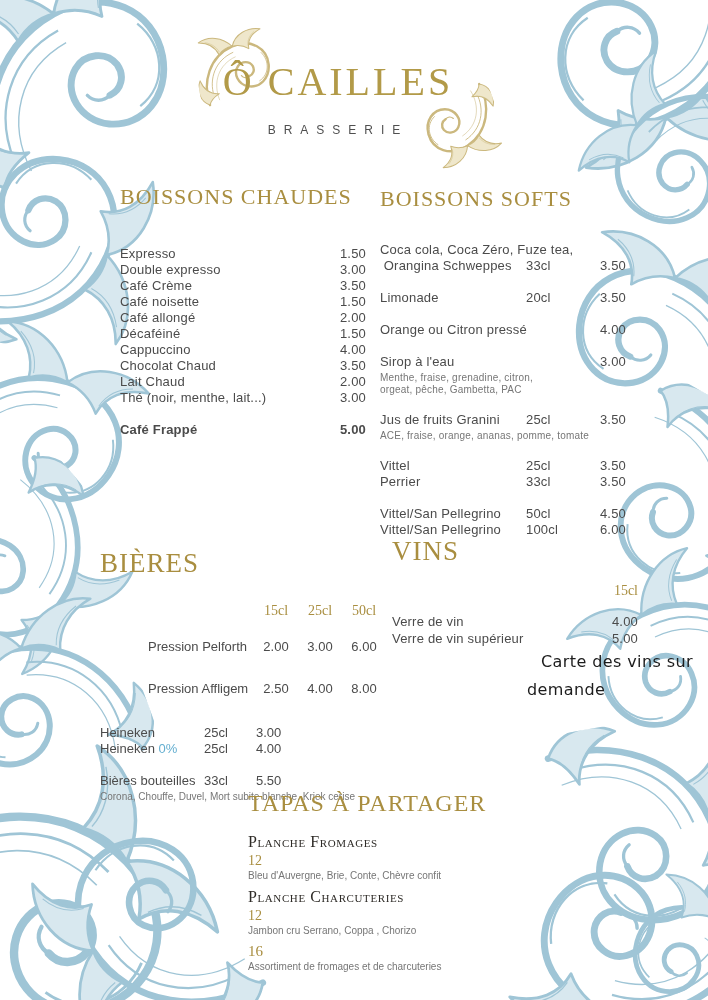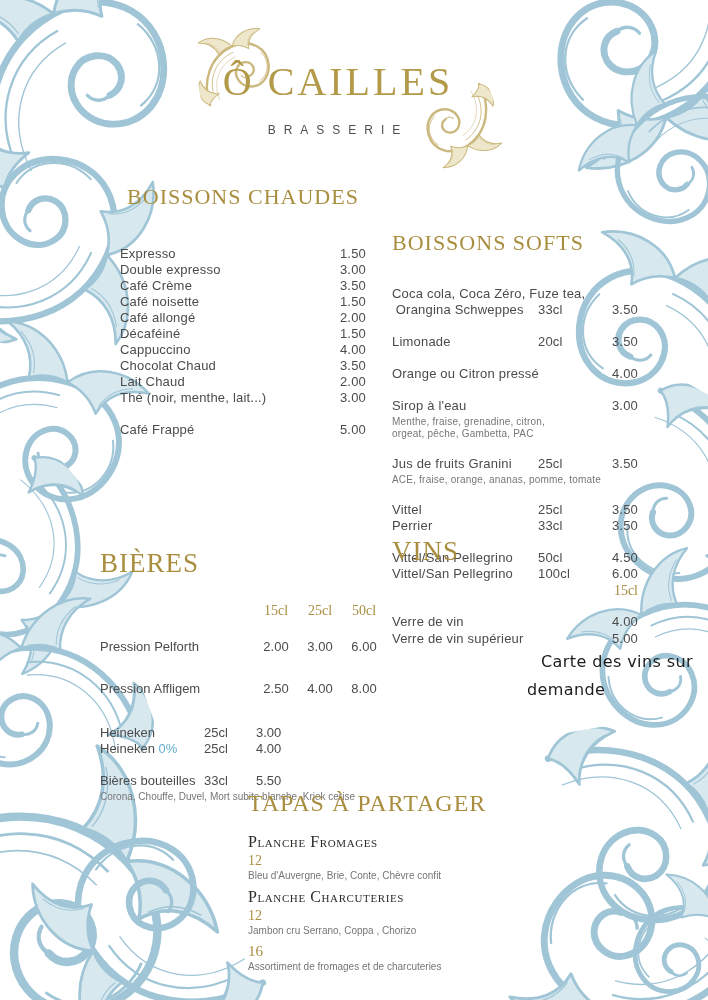--- a/index.html
+++ b/index.html
@@ -22,44 +22,44 @@
                color:var(--gold-title);font-weight:400;}
   .brand-sub{margin-top:18px;font-size:12px;letter-spacing:8px;color:#4f4f4f;}
 
   h2.sec{font-family:"Liberation Serif", serif;font-weight:400;color:var(--gold);
          letter-spacing:1px;margin:0;}
   .sec-md{font-size:22px;}
   .sec-lg{font-size:27px;}
   .sec-tp{font-size:24px;}
 
   section{position:absolute;}
-  #hot{left:120px;top:184px;width:246px;text-align:center;}
-  #soft{left:392px;top:186px;width:246px;margin-top:44px;}
+  #hot{left:120px;top:184px;width:246px;}
+  #soft{left:380px;top:186px;width:246px;}
   #beers{left:100px;top:548px;width:286px;}
   #vins{left:392px;top:536px;width:246px;}
   #tapas{left:248px;top:790px;width:252px;}
 
   .rows{margin-top:36px;font-size:13px;line-height:16px;letter-spacing:.2px;}
   .hrow{display:flex;justify-content:space-between;}
-  .hrow.gap{margin-top:16px;}
+  .hrow.gap{margin-top:16px;font-weight:bold;}
 
   
   #soft .rows{margin-top:30px;}
   .sitem{margin-top:0;}
   .sitem.gap{margin-top:16px;}
   .srow{display:grid;grid-template-columns:minmax(0,1fr) 56px 44px;align-items:end;}
   .srow .name{white-space:pre;}
   .srow .price{text-align:right;}
   .desc{font-size:10px;line-height:12px;color:var(--muted);margin-top:2px;white-space:pre-line;}
 
   
   #beers .bhead{display:grid;grid-template-columns:1fr 44px 44px 44px;margin-top:24px;
     font-family:"Liberation Serif", serif;font-size:14px;color:var(--gold);}
   #beers .bhead span{text-align:center;}
-  .brow{display:grid;grid-template-columns:1fr 44px 44px 44px;font-size:13px;line-height:16px;margin-top:20px;}
+  .brow{display:grid;grid-template-columns:1fr 44px 44px 44px;font-size:13px;line-height:16px;margin-top:20px;margin-left:48px;}
   .brow .p{text-align:center;}
   .brow.gap{margin-top:26px;}
   .btlrow{display:grid;grid-template-columns:104px 52px 50px 1fr;font-size:13px;line-height:16px;margin-top:0;}
   .btlrow.gap{margin-top:16px;}
   .btl-list{margin-top:28px;}
   .btlrow .name{white-space:pre;}
   .accent{color:var(--blue-accent);}
   .brow .desc, .btlrow .desc{grid-column:1 / -1;}
 
   

